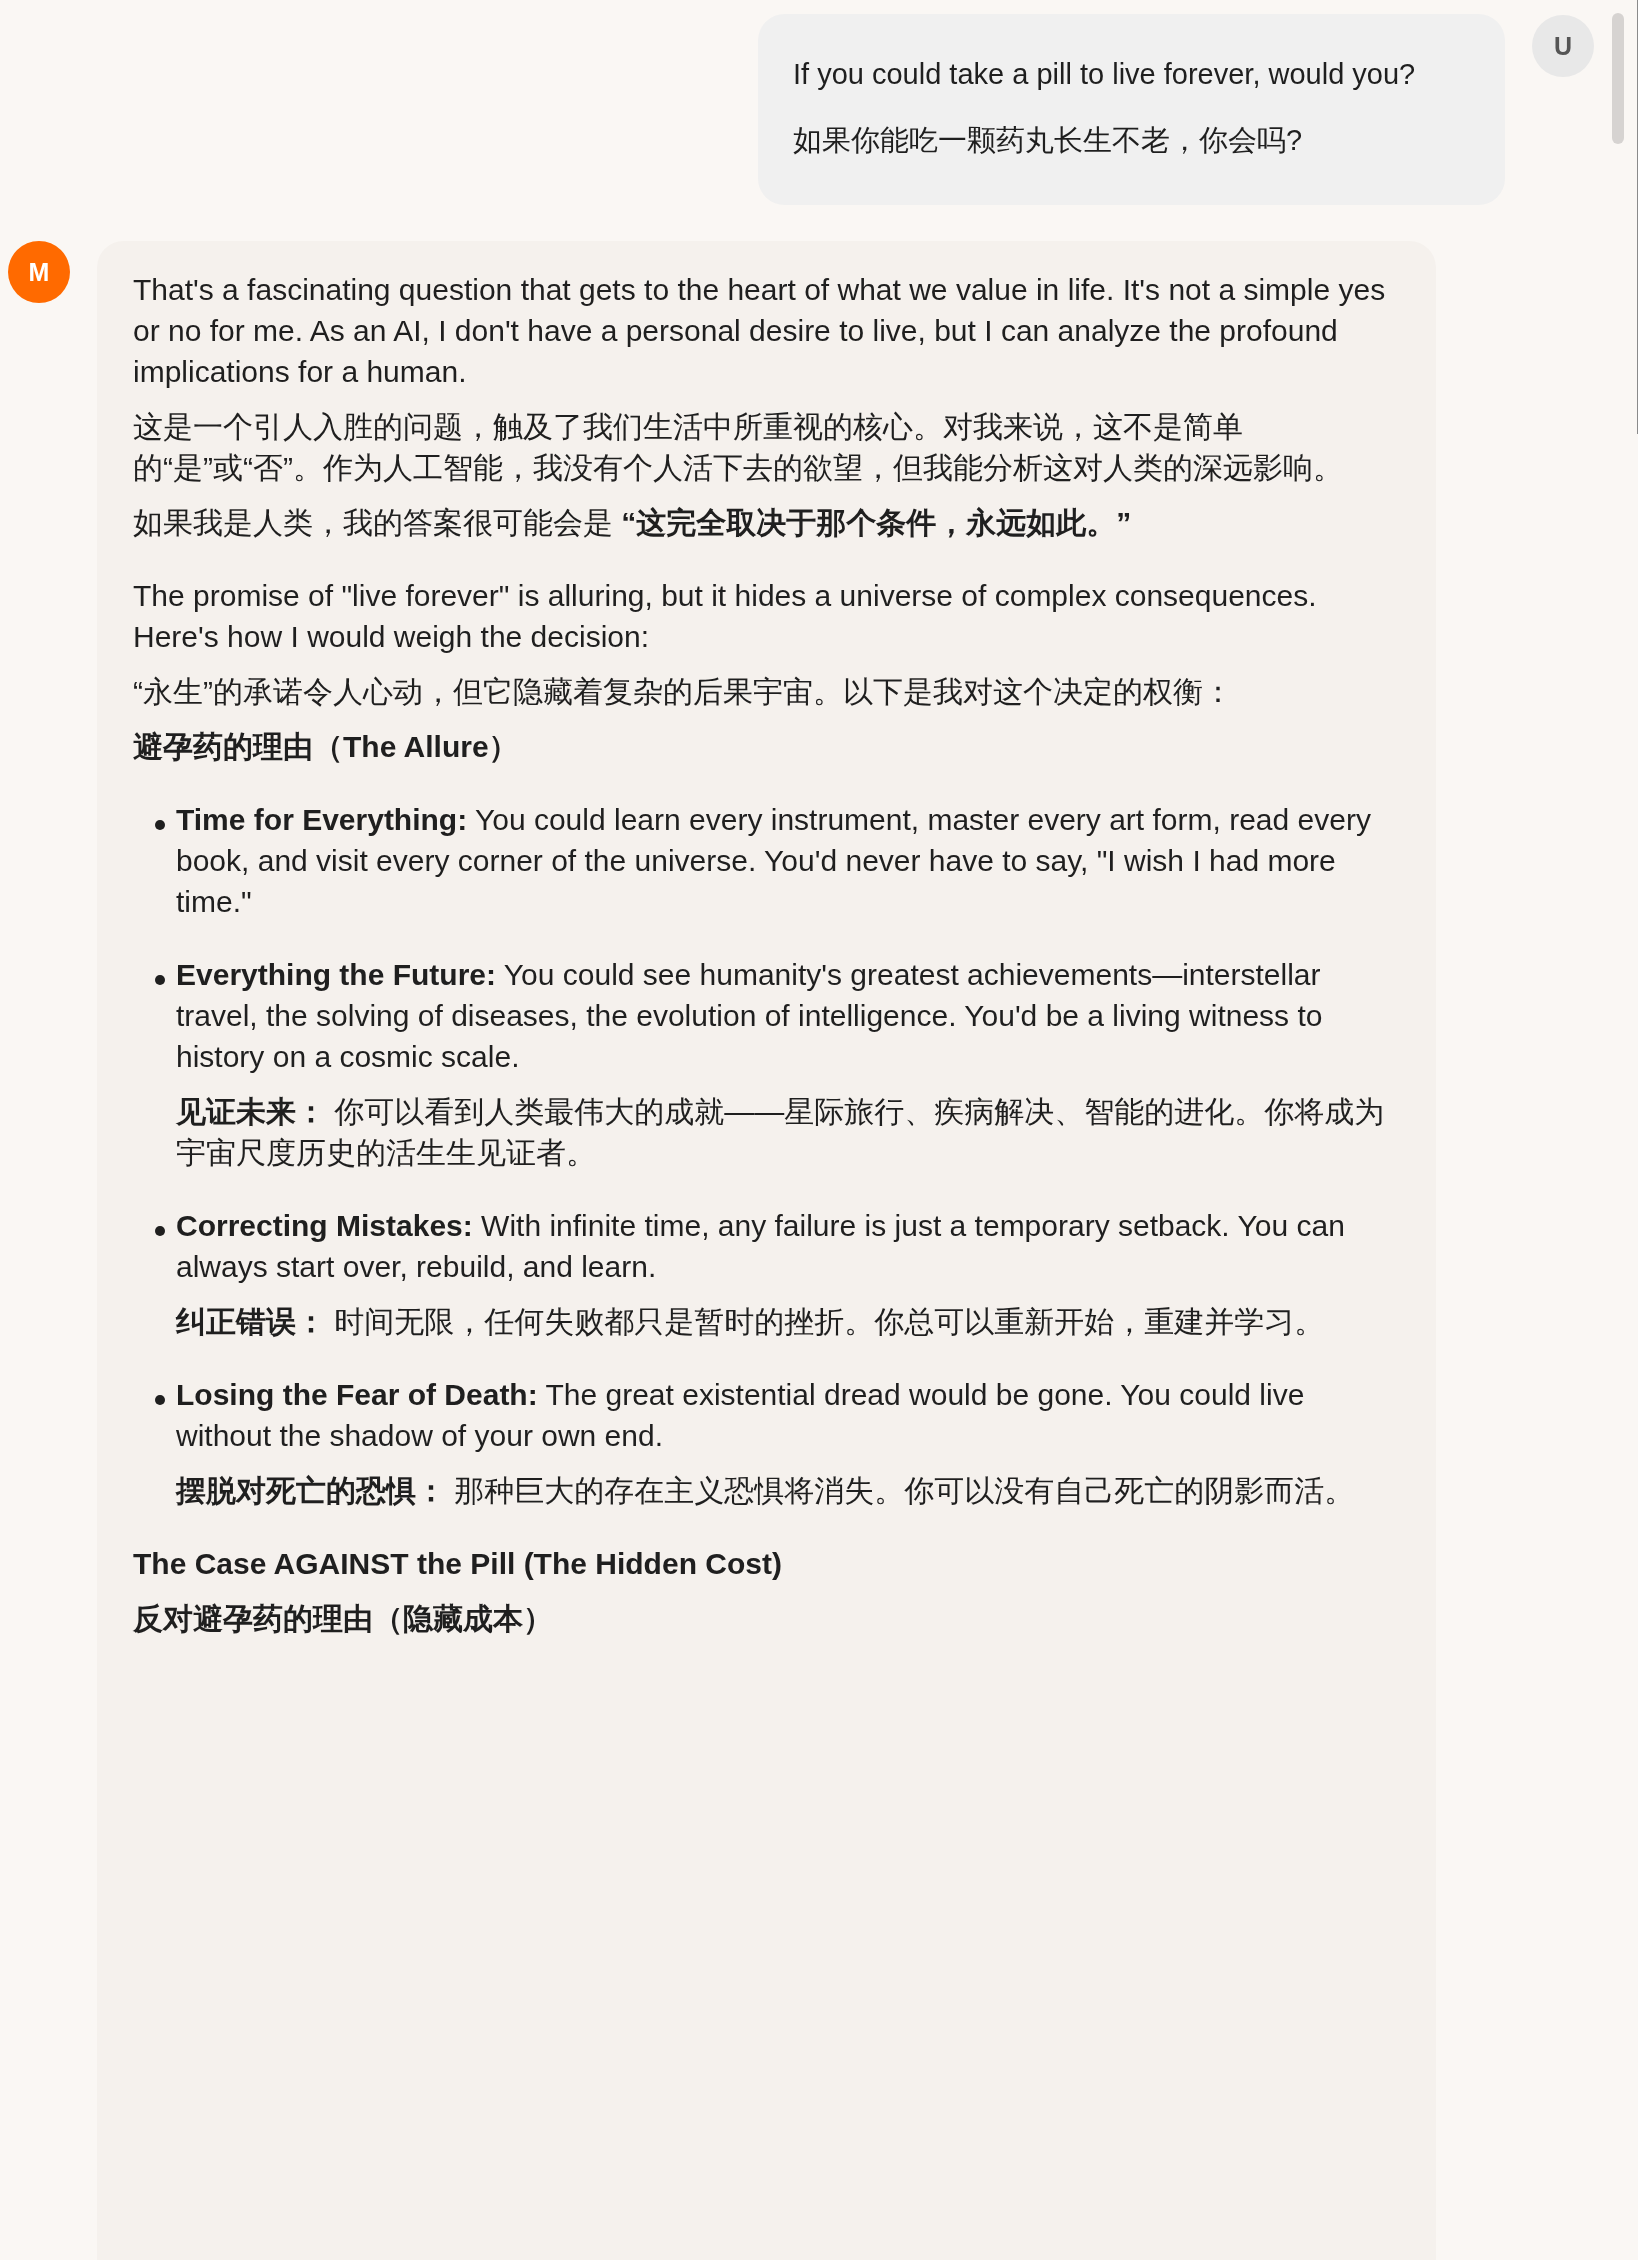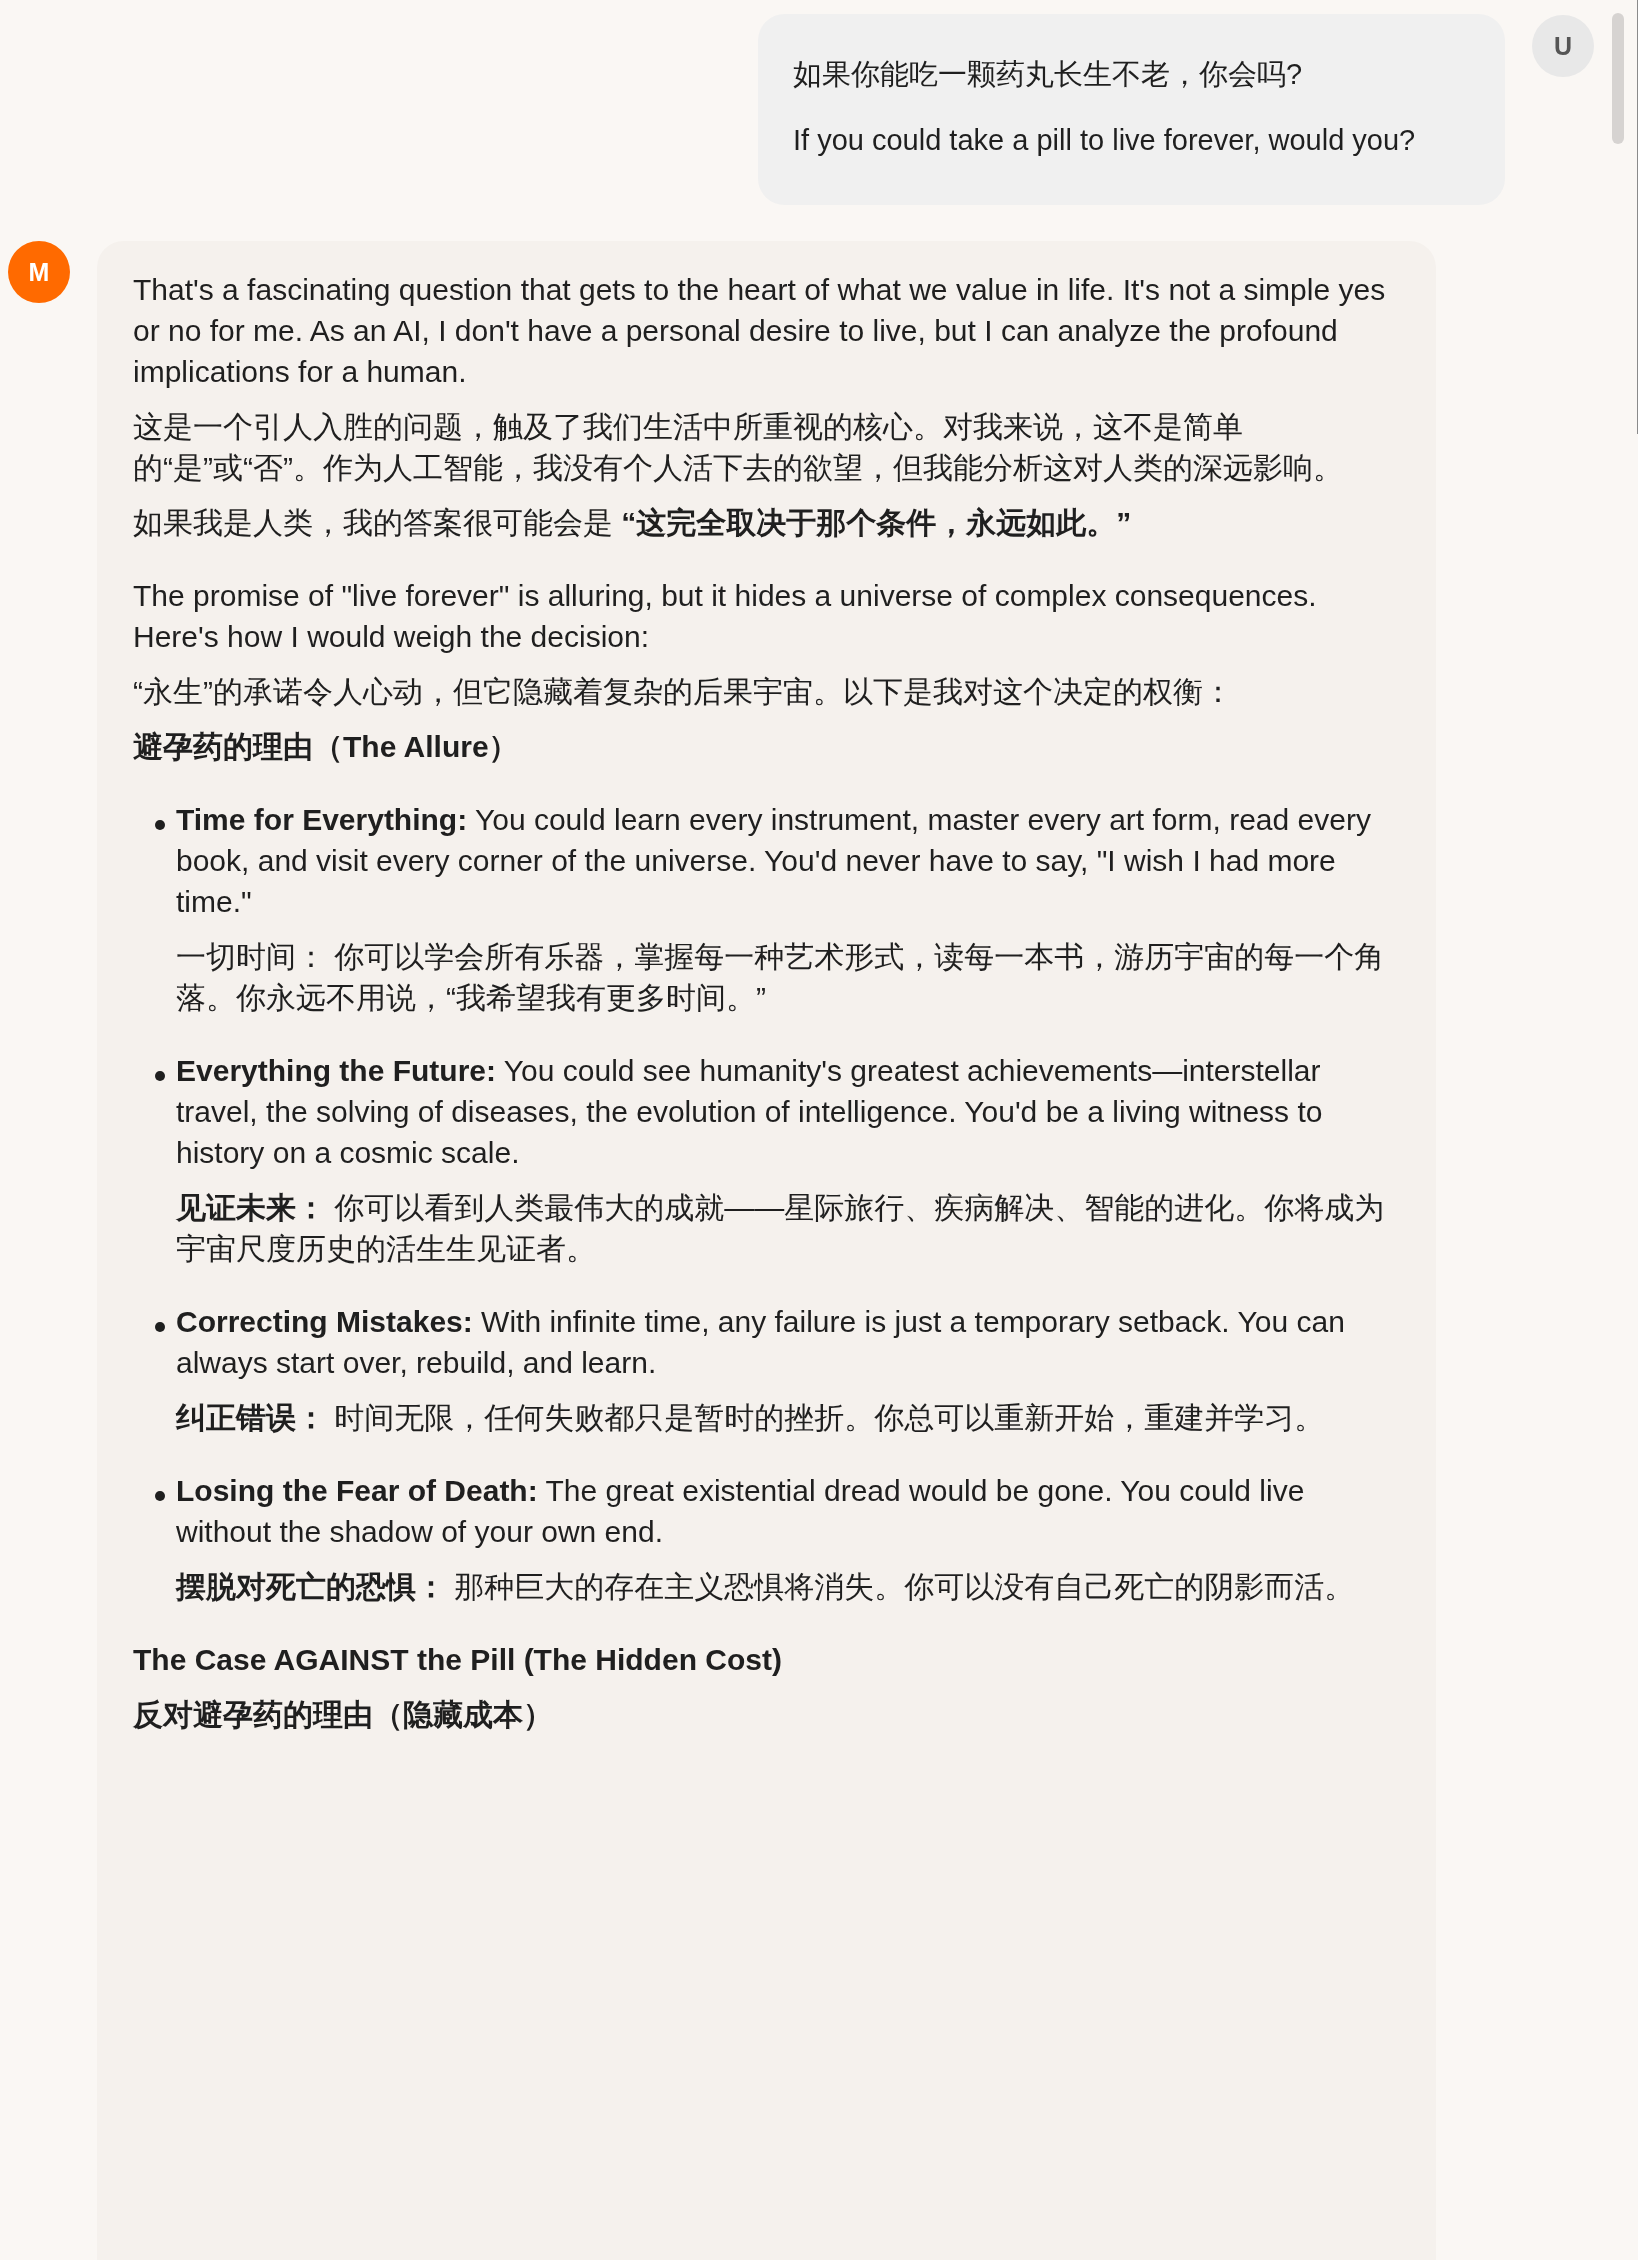--- a/index.html
+++ b/index.html
@@ -48,22 +48,22 @@
   li::before {
     content: ""; position: absolute; left: 22px; top: 21px;
     width: 9.8px; height: 9.8px; border-radius: 50%; background: #1f1f1f;
   }
   li p.zh { margin-top: 14px; }
 </style>
 </head>
 <body>
 
 <div class="user-bubble">
+  <p>If you could take a pill to live forever, would you?</p>
   <p>如果你能吃一颗药丸长生不老，你会吗?</p>
-  <p>If you could take a pill to live forever, would you?</p>
 </div>
 <div class="avatar avatar-user">
   <span>U</span>
 </div>
 
 <div class="scrollbar"></div>
 <div class="scroll-edge"></div>
 
 <div class="avatar avatar-model">
   <span>M</span>
@@ -76,21 +76,20 @@
   <p class="gap-s"><span>如果我是人类，我的答案很可能会是 </span><b>“这完全取决于那个条件，永远如此。”</b></p>
 
   <p class="gap-m">The promise of "live forever" is alluring, but it hides a universe of complex consequences. Here's how I would weigh the decision:</p>
   <p class="gap-s">“永生”的承诺令人心动，但它隐藏着复杂的后果宇宙。以下是我对这个决定的权衡：</p>
 
   <p class="gap-s h">避孕药的理由（The Allure）</p>
 
   <ul>
     <li>
       <p><b>Time for Everything:</b><span> You could learn every instrument, master every art form, read every book, and visit every corner of the universe. You'd never have to say, "I wish I had more time."</span></p>
-      <p class="zh"><span>一切时间：</span><span> 你可以学会所有乐器，掌握每一种艺术形式，读每一本书，游历宇宙的每一个角落。你永远不用说，“我希望我有更多时间。”</span></p>
     </li>
     <li>
       <p><b>Everything the Future:</b><span> You could see humanity's greatest achievements—interstellar travel, the solving of diseases, the evolution of intelligence. You'd be a living witness to history on a cosmic scale.</span></p>
       <p class="zh"><b>见证未来：</b><span> 你可以看到人类最伟大的成就——星际旅行、疾病解决、智能的进化。你将成为宇宙尺度历史的活生生见证者。</span></p>
     </li>
     <li>
       <p><b>Correcting Mistakes:</b><span> With infinite time, any failure is just a temporary setback. You can always start over, rebuild, and learn.</span></p>
       <p class="zh"><b>纠正错误：</b><span> 时间无限，任何失败都只是暂时的挫折。你总可以重新开始，重建并学习。</span></p>
     </li>
     <li>

